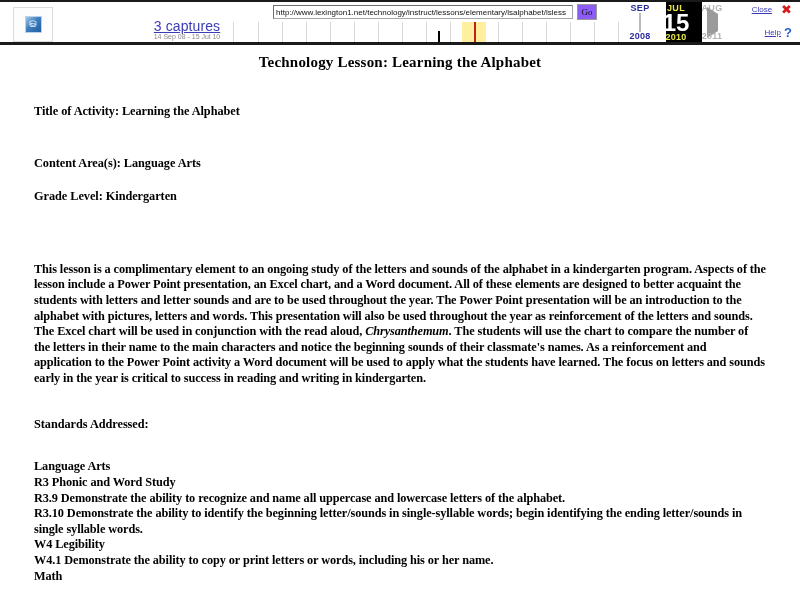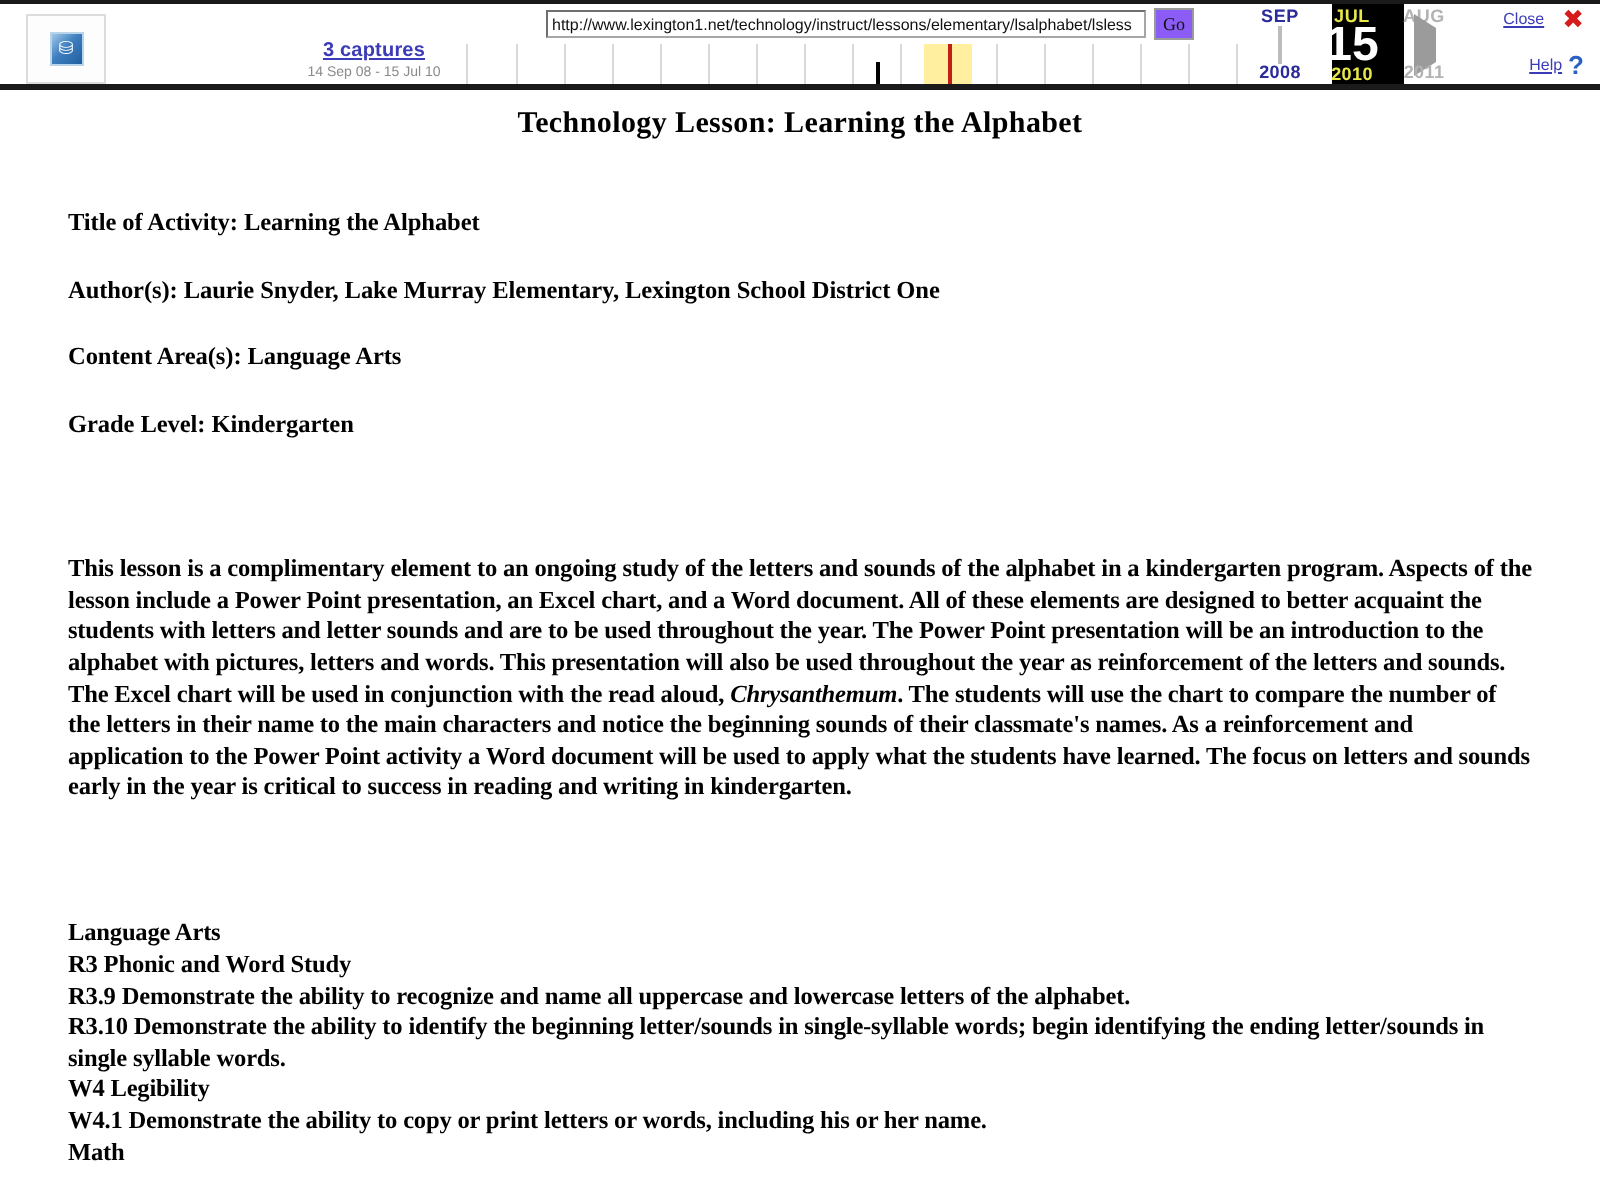--- a/index.html
+++ b/index.html
@@ -65,22 +65,22 @@
   
   .wm-captures {
     position: absolute;
     left: 141px;
     top: 21px;
     text-align: center;
     width: 92px;
   }
   .wm-captures-count {
     display: block;
-    font-size: 10px;
-    font-weight: bold;
+    font-size: 14px;
+    font-weight: normal;
     color: #3b3bb8;
     text-decoration: underline;
     letter-spacing: .1px;
     line-height: 10px;
     cursor: pointer;
   }
   .wm-captures-range {
     display: block;
     font-size: 7px;
     color: #8a8a8a;
@@ -377,34 +377,34 @@
 <div id="page">
 
   <h1 class="doc-title">Technology Lesson:  Learning the Alphabet</h1>
 
   <div class="body-wrap">
 
     <div class="sp-xl"></div>
     <p class="blk">Title of Activity:  Learning the Alphabet</p>
 
     <div class="sp-md"></div>
-    <p class="blk">Author(s): Laurie Snyder, Lake Murray Elementary, Lexington School District One</p>
 
     <div class="sp-md"></div>
     <p class="blk">Content Area(s): Language Arts</p>
 
     <div class="sp-md"></div>
     <p class="blk">Grade Level: Kindergarten</p>
 
     <div class="sp-md"></div>
 
     <div class="sp-lg"></div>
     <p class="para"><span>This lesson is a complimentary element to an ongoing study of the letters and sounds of the alphabet in a kindergarten program. Aspects of the lesson include a Power Point presentation, an Excel chart, and a Word document.  All of these elements are designed to better acquaint the students with letters and letter sounds and are to be used throughout the year.  The Power Point presentation will be an introduction to the alphabet with pictures, letters and words.  This presentation will also be used throughout the year as reinforcement of the letters and sounds. The Excel chart will be used in conjunction with the read aloud, </span><i>Chrysanthemum</i><span>.  The students will use the chart to compare the number of the letters in their name to the main characters and notice the beginning sounds of their classmate's names.  As a reinforcement and application to the Power Point activity a Word document will be used to apply what the students have learned.  The focus on letters and sounds early in the year is critical to success in reading and writing in kindergarten.</span></p>
 
     <div class="sp-md"></div>
+    <p class="blk">Standards Addressed:</p>
 
     <div class="sp-lg"></div>
     <div id="standards-list">
         <div class="std-line">Language Arts</div>
         <div class="std-line">R3 Phonic and Word Study</div>
         <div class="std-line">R3.9 Demonstrate the ability to recognize and name all uppercase and lowercase letters of the alphabet.</div>
         <div class="std-line">R3.10 Demonstrate the ability to identify the beginning letter/sounds in single-syllable words; begin identifying the ending letter/sounds in single syllable words.</div>
         <div class="std-line">W4 Legibility</div>
         <div class="std-line">W4.1 Demonstrate the ability to copy or print letters or words, including his or her name.</div>
         <div class="std-line">Math</div>

